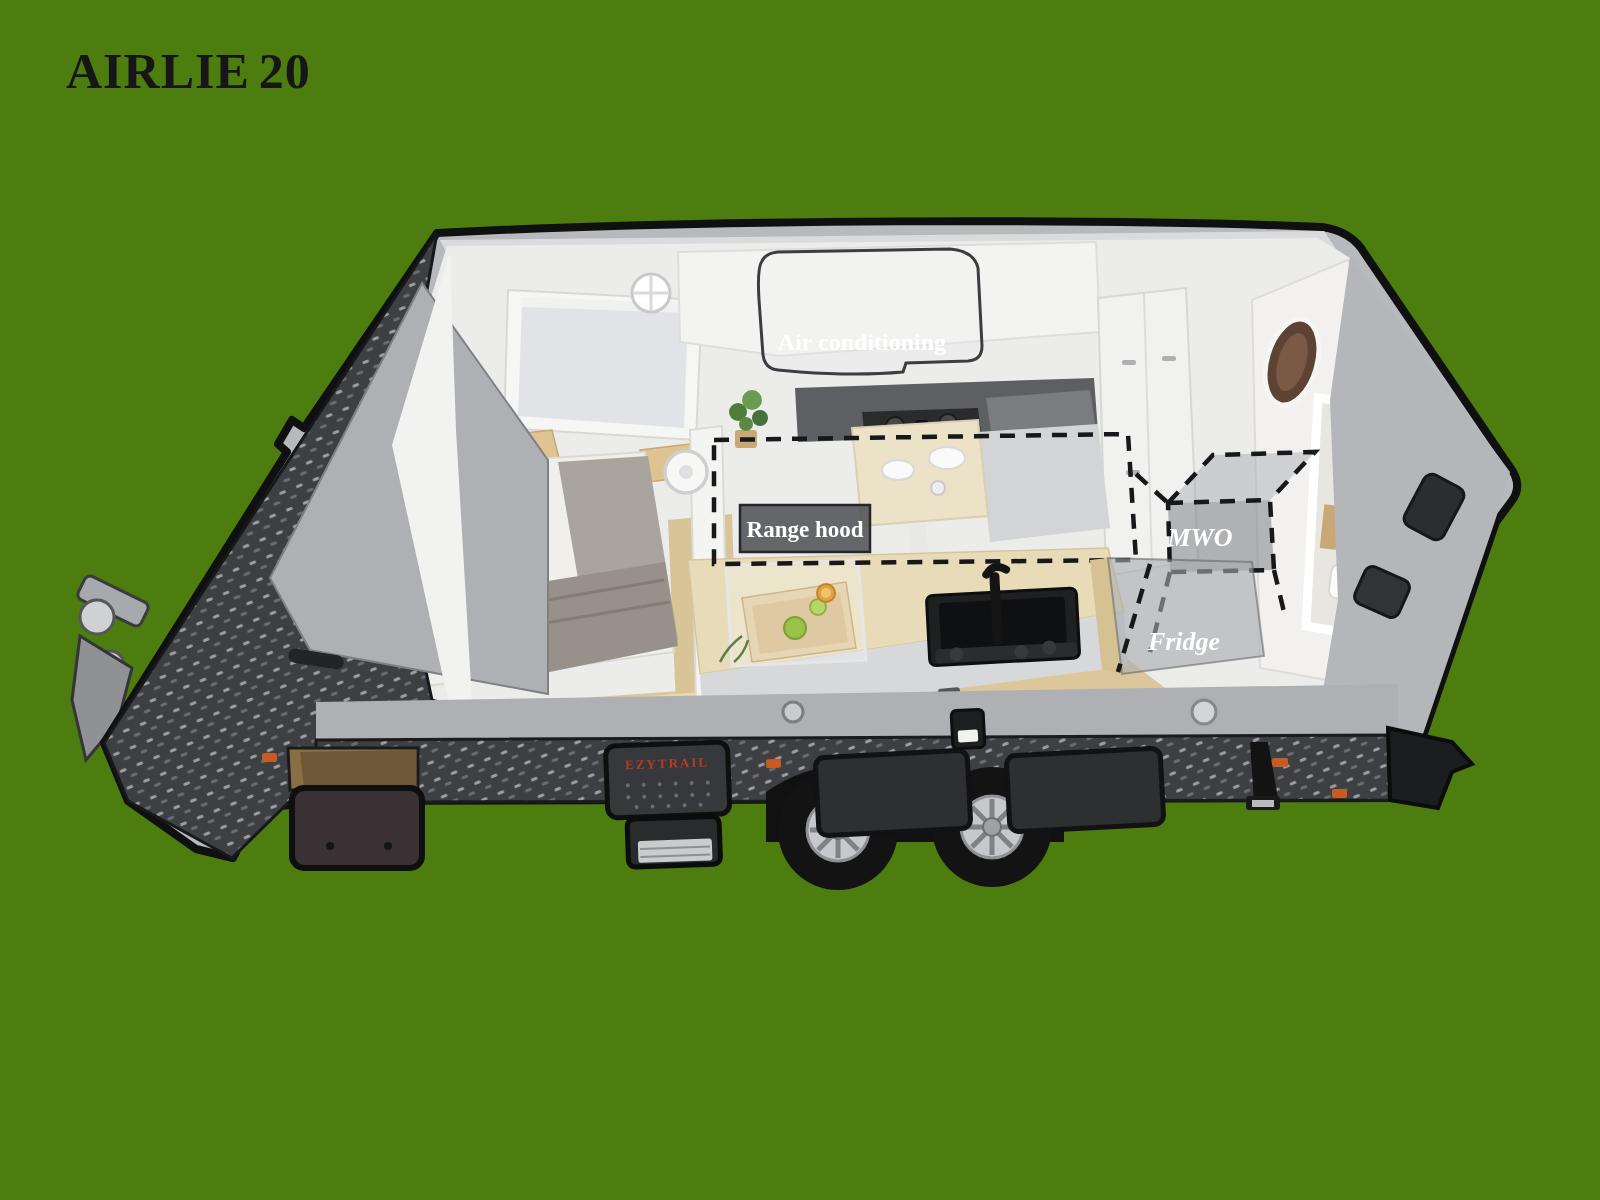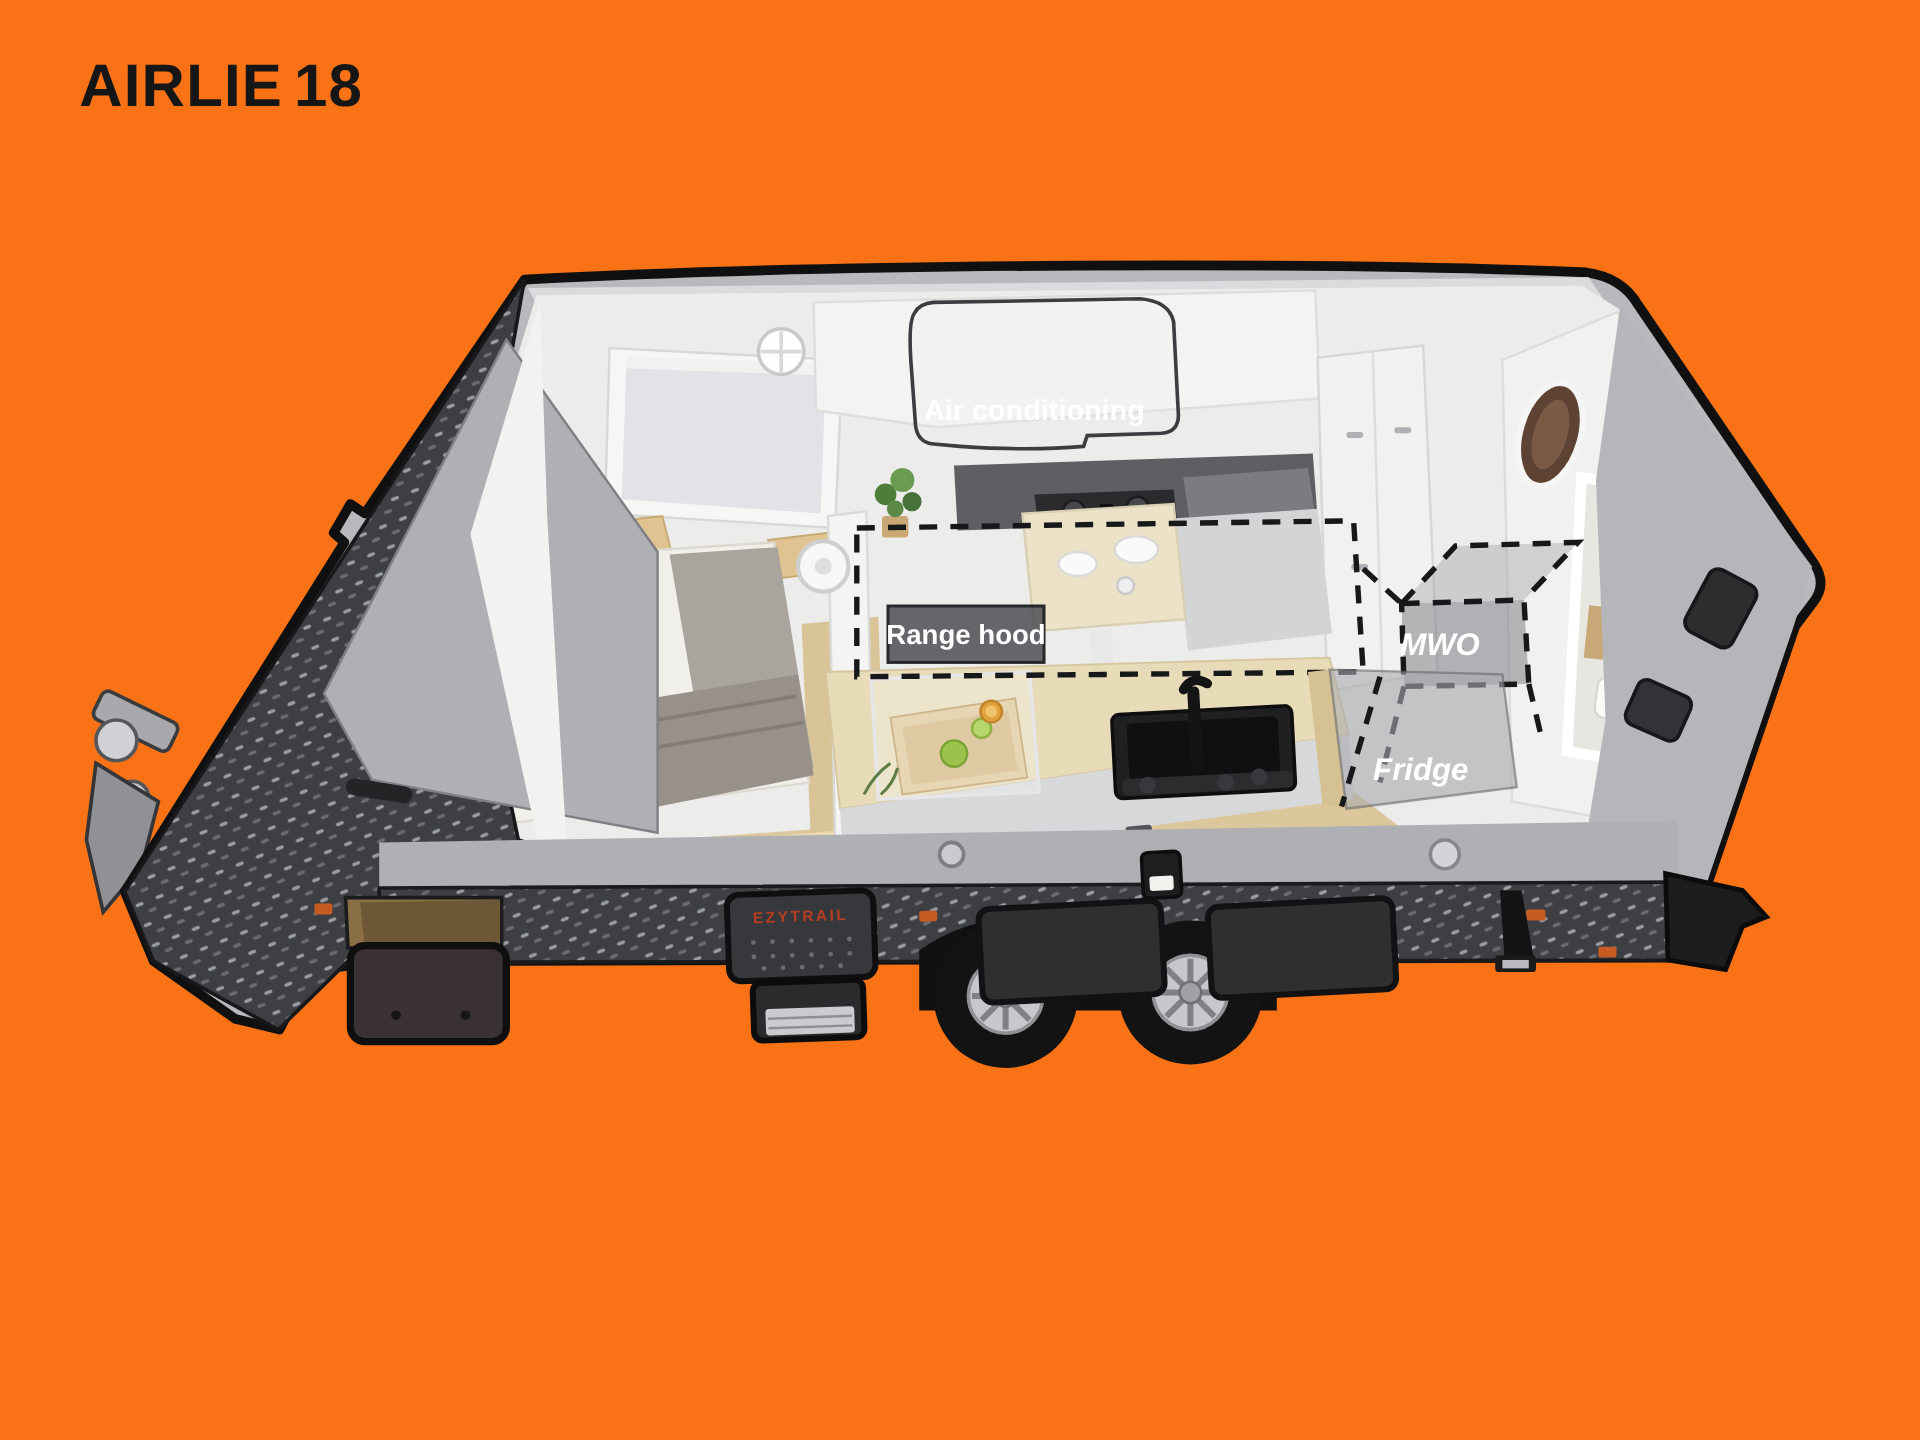--- a/index.html
+++ b/index.html
@@ -1,32 +1,32 @@
 <!DOCTYPE html>
 <html><head>
 <meta charset="utf-8">
 <style>
   html,body{margin:0;padding:0;background:#ffffff;}
-  .stage{position:relative;width:1600px;height:1200px;background:#f97316;
-         font-family:Liberation Sans, sans-serif;overflow:hidden;}
+  .stage{position:relative;width:1600px;height:1200px;background:#4d7c0f;
+         font-family:Liberation Serif, serif;overflow:hidden;}
   .title{position:absolute;left:66px;top:42px;display:flex;gap:9px;
          font-size:50px;font-weight:800;letter-spacing:1px;color:#161616;}
   svg{position:absolute;left:0;top:0;}
   .lbl{fill:#ffffff;font-weight:600;}
   .it{font-style:italic;}
   .dash{fill:none;stroke:#17181a;stroke-width:4.5;stroke-dasharray:15 11;}
 </style>
 </head>
 <body>
 
 <div class="stage">
 
   <div class="title">
     <span>AIRLIE</span>
-      <span>18</span>
+      <span>20</span>
   </div>
 
   <svg width="1600" height="1200" viewBox="0 0 1600 1200">
     <defs>
       <pattern id="plate" width="18" height="18" patternUnits="userSpaceOnUse" patternTransform="rotate(-22)">
         <rect width="18" height="18" fill="#3d3f43"></rect>
         <rect x="2" y="3" width="7" height="3" rx="1.5" fill="#c2c5c9" opacity="0.7"></rect>
         <rect x="10.5" y="11" width="7" height="3" rx="1.5" fill="#8e9297" opacity="0.55"></rect>
       </pattern>
     </defs>

